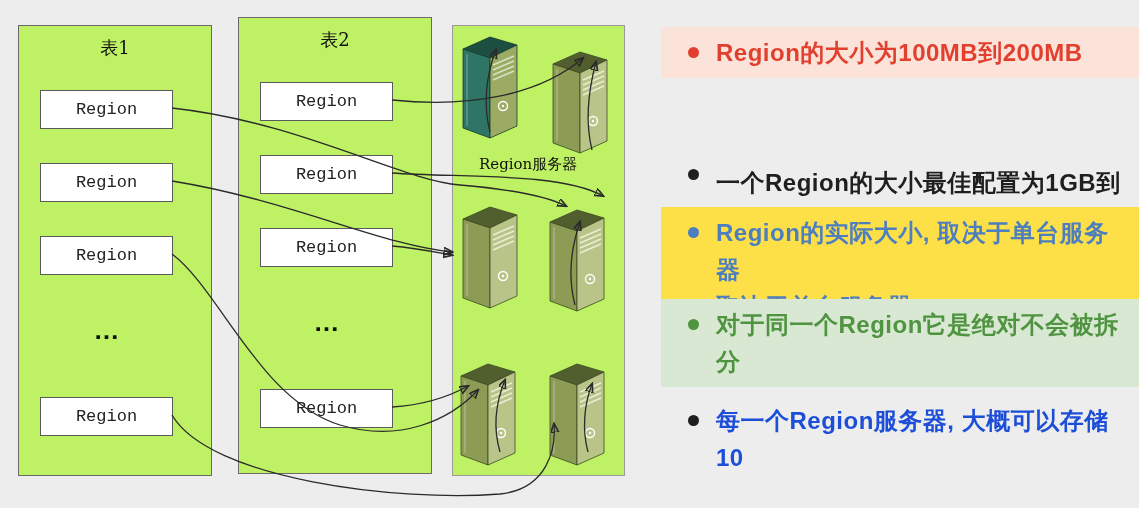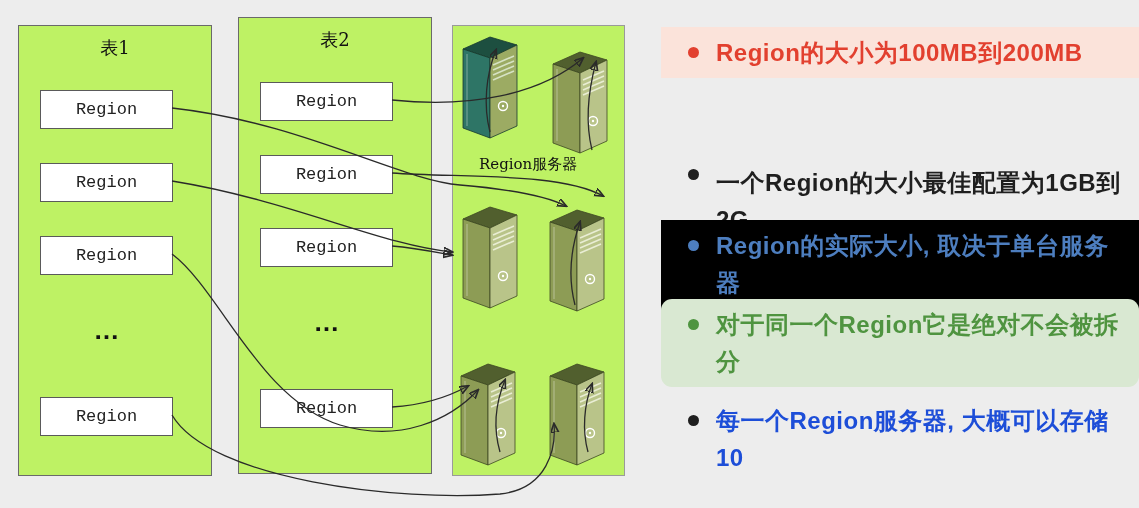--- a/index.html
+++ b/index.html
@@ -158,28 +158,28 @@
         <div class="note-lines" style="color: rgb(226, 64, 47);">
           <div>Region的大小为100MB到200MB</div>
         </div>
       </div>
       <div class="note" style="top: 149px; background: transparent;">
         <span class="bullet" style="background: rgb(31, 31, 31);"></span>
         <div class="note-lines" style="color: rgb(31, 31, 31); margin-top: 8px;">
           <div>一个Region的大小最佳配置为1GB到2G</div>
         </div>
       </div>
-      <div class="note" style="top: 220px; background: #000000;">
+      <div class="note" style="top: 207px; background: #fde047;">
         <span class="bullet" style="background: rgb(77, 126, 191);"></span>
         <div class="note-lines" style="color: rgb(77, 126, 191);">
           <div>Region的实际大小, 取决于单台服务器</div>
           <div>取决于单台服务器</div>
         </div>
       </div>
-      <div class="note" style="top: 299px; background: rgb(217, 232, 210); border-radius: 11px;">
+      <div class="note" style="top: 299px; background: rgb(217, 232, 210);">
         <span class="bullet" style="background: rgb(79, 148, 64);"></span>
         <div class="note-lines" style="color: rgb(79, 148, 64);">
           <div>对于同一个Region它是绝对不会被拆分</div>
         </div>
       </div>
       <div class="note" style="top: 395px; background: transparent;">
         <span class="bullet" style="background: rgb(31, 31, 31);"></span>
         <div class="note-lines" style="color: #1d4ed8;">
           <div>每一个Region服务器, 大概可以存储10</div>
         </div>

